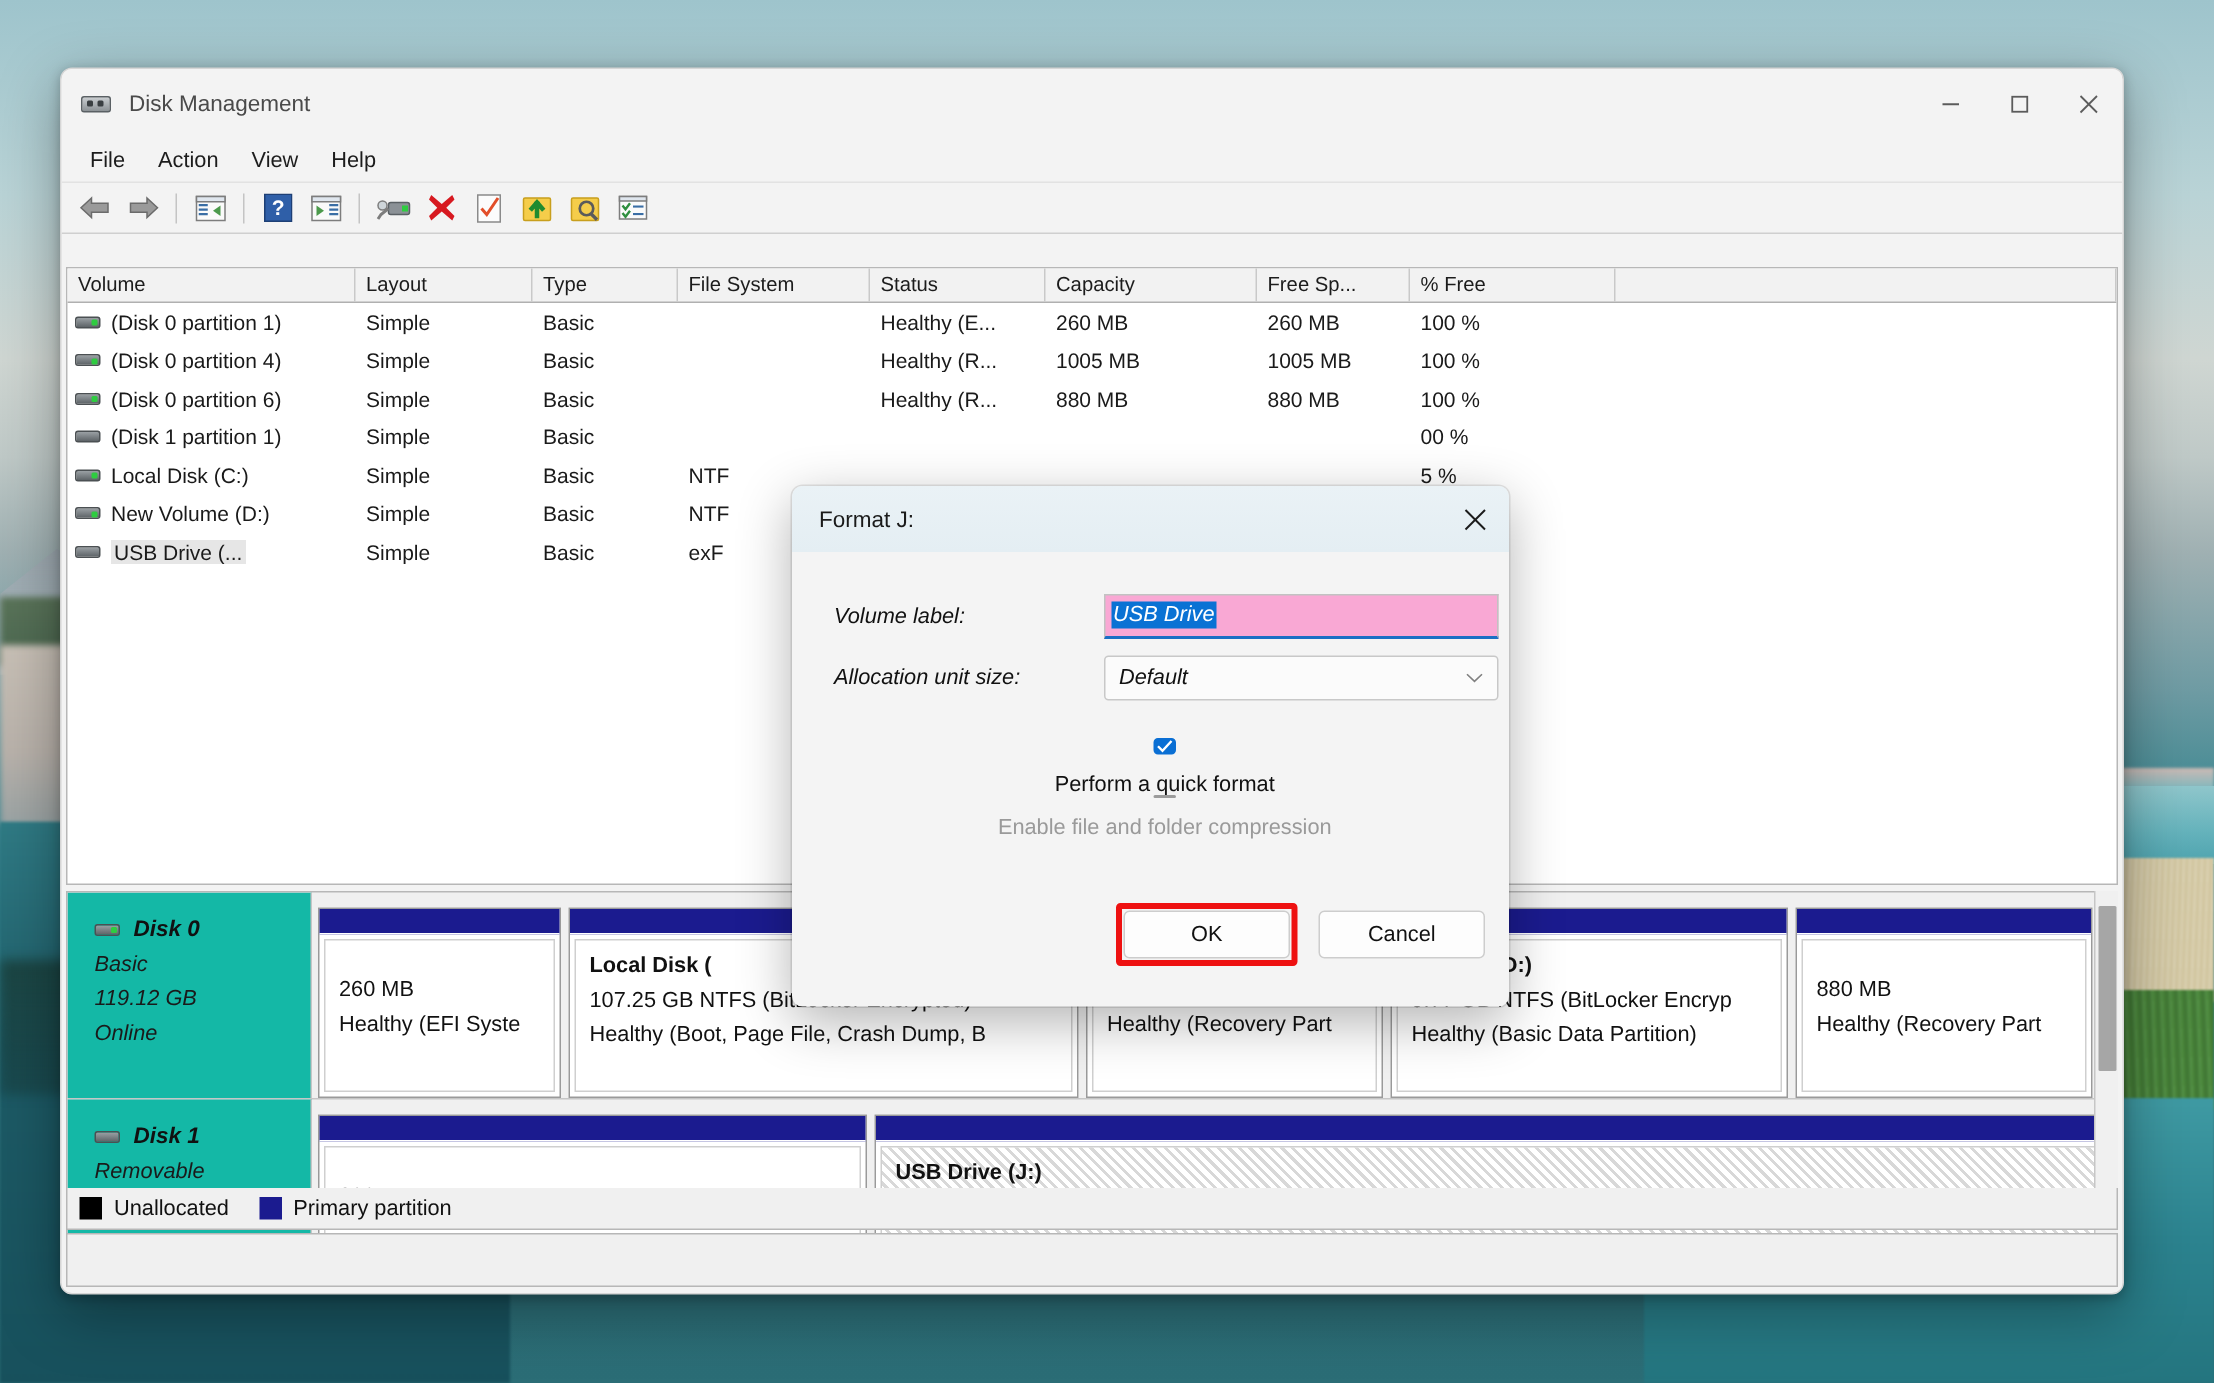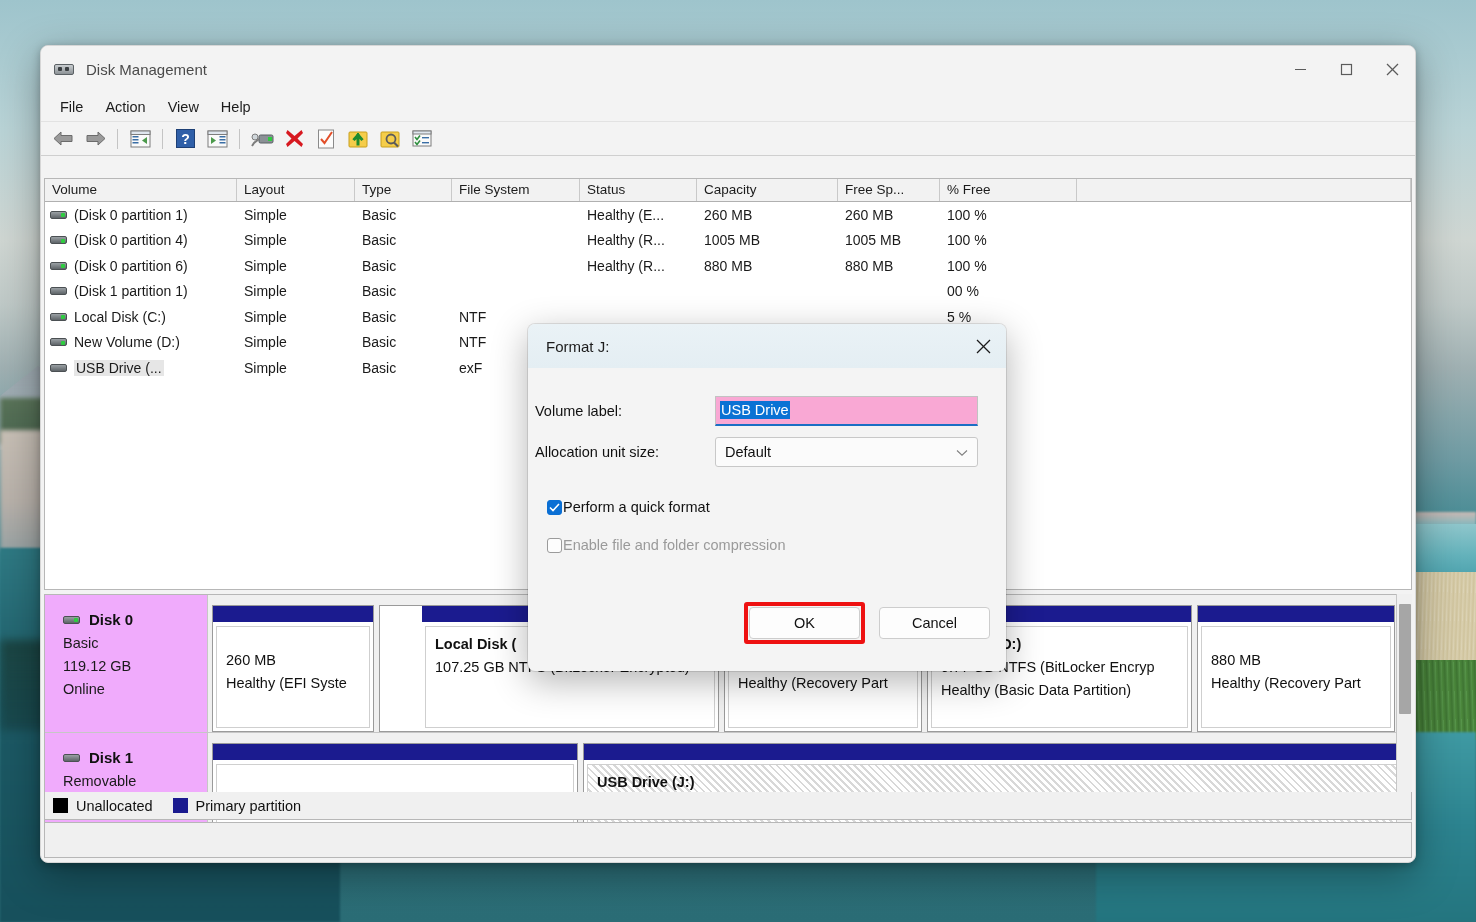--- a/index.html
+++ b/index.html
@@ -165,22 +165,22 @@
   }
   .vol-label-sel { background: #e6e6e6; padding: 0 2px; }
 
   
   #graph-panel {
     position: absolute; left: 3px; top: 548px; right: 3px; height: 247px;
     background: #f0f0f0; border: 1px solid #b7b7b7; overflow: hidden;
   }
   .disk-row { display: flex; height: 138px; border-bottom: 1px solid #c6c6c6; }
   .disk-info {
-    width: 163px; flex: 0 0 163px; background: #f0abfc;
-    padding: 16px 0 0 18px; border-right: 1px solid #c6c6c6;
+    width: 163px; flex: 0 0 163px; background: #14b8a6;
+    padding: 16px 0 0 18px; border-right: 1px solid #c6c6c6; font-style: italic;
   }
   .disk-title { display: flex; align-items: center; gap: 9px; font-size: 15px; font-weight: bold; color: #111; }
   .disk-meta { font-size: 14.5px; color: #1a1a1a; margin-top: 7px; }
   .disk-parts { flex: 1; display: flex; padding: 10px 4px 0 4px; gap: 5px; position: relative; }
   .part {
     display: flex; flex-direction: column;
     border: 1px solid #9a9a9a; background: #fff;
   }
   .part-bar { height: 17px; background: #1b1b8f; border-bottom: 1px solid #fff; }
   .part-body {
@@ -228,36 +228,36 @@
   #dlg-title {
     height: 44px; background: linear-gradient(180deg,#eaf2f6,#e4eef3);
     display: flex; align-items: center; position: relative;
   }
   #dlg-title-text { margin-left: 18px; font-size: 15px; color: #1b1b1b; }
   #dlg-close {
     position: absolute; right: 0; top: 0; width: 46px; height: 44px;
     display: flex; align-items: center; justify-content: center; color: #1b1b1b;
   }
   #dlg-body { padding: 22px 0 0 0; }
-  .frow { display: flex; align-items: center; height: 41px; padding-left: 7px; }
+  .frow { display: flex; align-items: center; height: 41px; padding-left: 28px; font-style: italic; }
   .flabel { width: 180px; font-size: 14.5px; color: #111; }
   .finput {
     width: 263px; height: 30px; background: #f9a8d4;
     border: 1px solid #c2c2c2; border-bottom: 2px solid #1b6fc4;
     display: flex; align-items: center; padding-left: 4px;
     font-size: 14.5px;
   }
   .fsel {
     width: 263px; height: 30px; background: #fbfbfb;
     border: 1px solid #c8c8c8; border-radius: 3px;
     display: flex; align-items: center; justify-content: space-between;
     padding: 0 9px 0 9px; font-size: 14.5px; color: #111;
   }
   .sel-hl { background: #0a72d4; color: #fff; padding: 1px 1px; }
-  .chk-row { display: flex; align-items: center; gap: 1px; padding-left: 19px; height: 30px; }
+  .chk-row { display: flex; align-items: center; gap: 12px; padding-left: 19px; height: 30px; flex-direction: column; }
   .chkbox {
     width: 15px; height: 15px; border-radius: 3px;
     border: 1px solid #9b9b9b; background: #fdfdfd;
     display: flex; align-items: center; justify-content: center;
   }
   .chkbox.on { background: #0a6fd4; border-color: #0a6fd4; }
   .chk-lbl { font-size: 14.5px; color: #111; }
   .chk-lbl.dim { color: #9a9a9a; }
   #dlg-buttons {
     position: absolute; right: 16px; bottom: 27px; display: flex; align-items: center; gap: 14px;
@@ -528,25 +528,26 @@
           <div class="disk-meta">Online</div>
         </div>
         <div class="disk-parts">
           <div class="part" style="width: 162px;">
             <div class="part-bar" style="background: rgb(27, 27, 143);"></div>
             <div class="part-body">
               <div class="pl">260 MB</div>
               <div class="pl">Healthy (EFI Syste</div>
             </div>
           </div>
-          <div class="part" style="width: 340px; padding-left: 42px;">
+          <div class="part" style="width: 340px;">
             <div class="part-bar" style="background: rgb(27, 27, 143);"></div>
             <div class="part-body" style="padding-top: 6px;">
               <div class="pl bold" style="padding-top: 0px;">Local Disk  (</div>
               <div class="pl">107.25 GB NTFS (BitLocker Encrypted)</div>
+              <div class="pl">Healthy (Boot, Page File, Crash Dump, B</div>
             </div>
           </div>
           <div class="part" style="width: 198px;">
             <div class="part-bar" style="background: rgb(27, 27, 143);"></div>
             <div class="part-body">
               <div class="pl">1005 MB</div>
               <div class="pl">Healthy (Recovery Part</div>
             </div>
           </div>
           <div class="part" style="width: 265px;">

